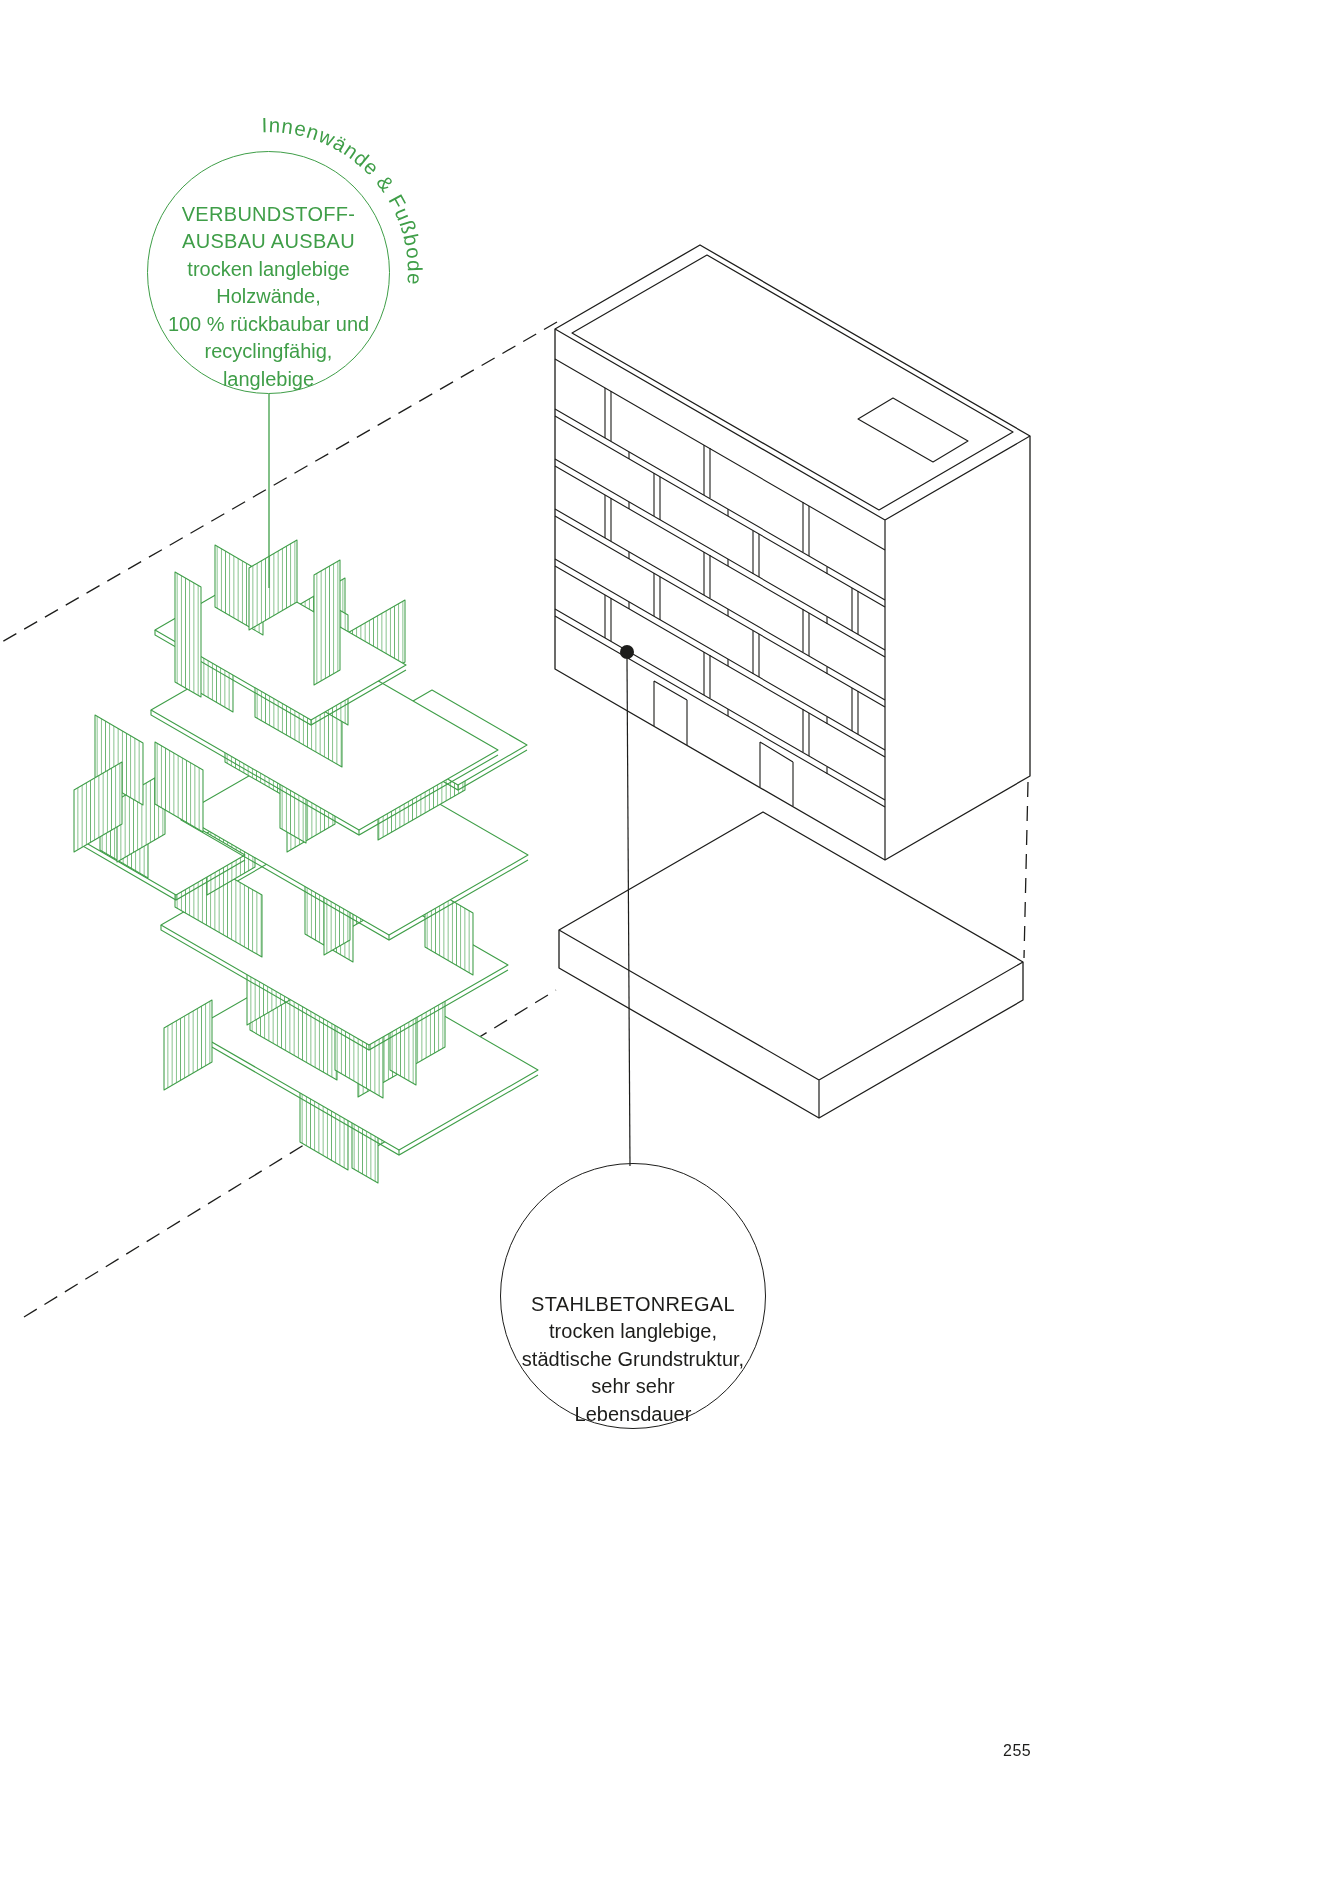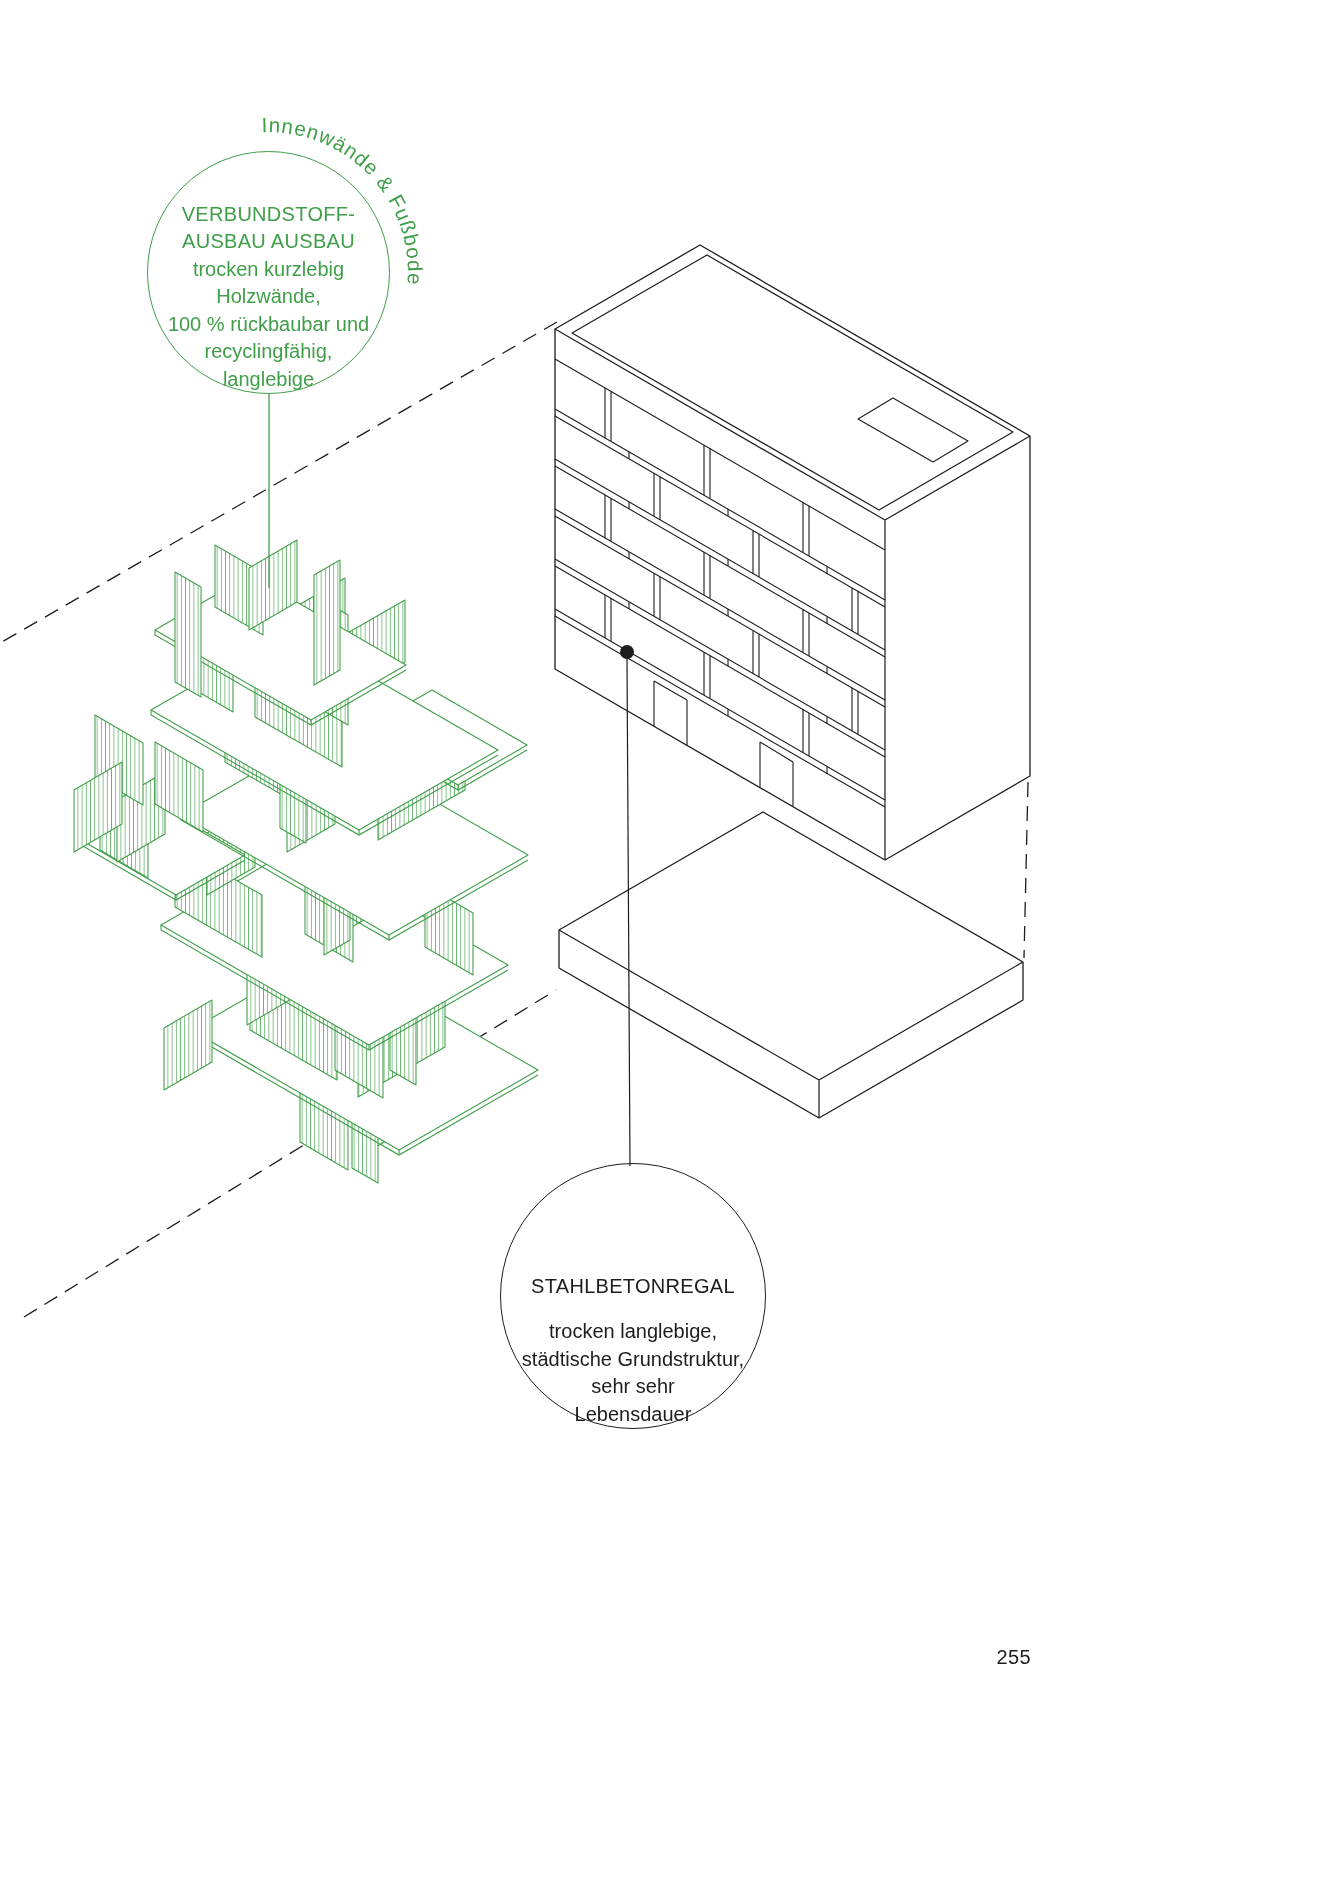--- a/index.html
+++ b/index.html
@@ -21,25 +21,25 @@
     left:147px; top:151px; width:243px; height:243px;
     border:1.6px solid var(--green); color:var(--green);
     font-size:20px; line-height:27.5px;
   }
   .annotation.black{
     left:500px; top:1163px; width:266px; height:266px;
     border:1.4px solid var(--ink); color:var(--ink);
     font-size:20px; line-height:27.5px;
   }
   .annotation .title{ letter-spacing:.3px; }
-  .annotation.black .title{ margin-bottom:18px; }
+  .annotation.black .title{ }
 
   .page-number{
-    position:absolute; left:975px; top:1646px; width:56px; text-align:right;
-    color:var(--ink); font-size:20px; letter-spacing:.4px;
+    position:absolute; left:975px; top:1742px; width:56px; text-align:right;
+    color:var(--ink); font-size:16px; letter-spacing:.4px;
   }
 
   
   .dash{ stroke:var(--ink); stroke-width:1.3; fill:none; stroke-dasharray:15 9; }
   .ink{ stroke:var(--ink); stroke-width:1.2; fill:none; stroke-linejoin:round; }
   .ink-face{ fill:#ffffff; stroke:var(--ink); stroke-width:1.3; stroke-linejoin:round; }
   .thin{ stroke-width:1.1; }
   .g-plate{ fill:#ffffff; stroke:var(--green); stroke-width:1.1; stroke-linejoin:round; }
   .g-open{ fill:none; stroke:var(--green); stroke-width:1.1; }
   .g-wall{ fill:url(#vh); stroke:var(--green); stroke-width:1.05; stroke-linejoin:round; }
@@ -180,21 +180,21 @@
     <line class="g-line" x1="269" y1="394" x2="269" y2="588"></line>
 
     <text class="arc-label">
       <textPath href="#arcpath" startOffset="6">Innenwände &amp; Fußboden</textPath>
     </text>
   </svg>
 
   <div class="annotation green">
     <div class="title">VERBUNDSTOFF-</div>
     <div class="title">AUSBAU AUSBAU</div>
-    <div>trocken kurzlebig</div>
+    <div>trocken langlebige</div>
     <div>Holzwände,</div>
     <div>100 % rückbaubar und</div>
     <div>recyclingfähig,</div>
     <div>langlebige</div>
   </div>
 
   <div class="annotation black">
     <div class="title">STAHLBETONREGAL</div>
     <div>trocken langlebige,</div>
     <div>städtische Grundstruktur,</div>

